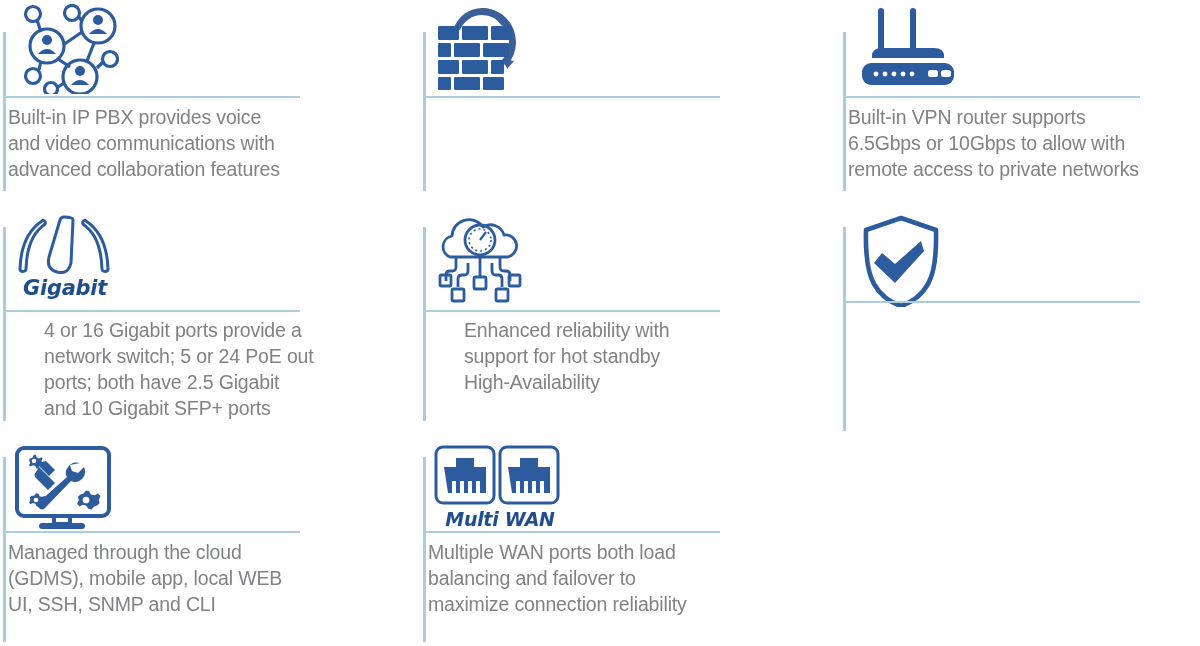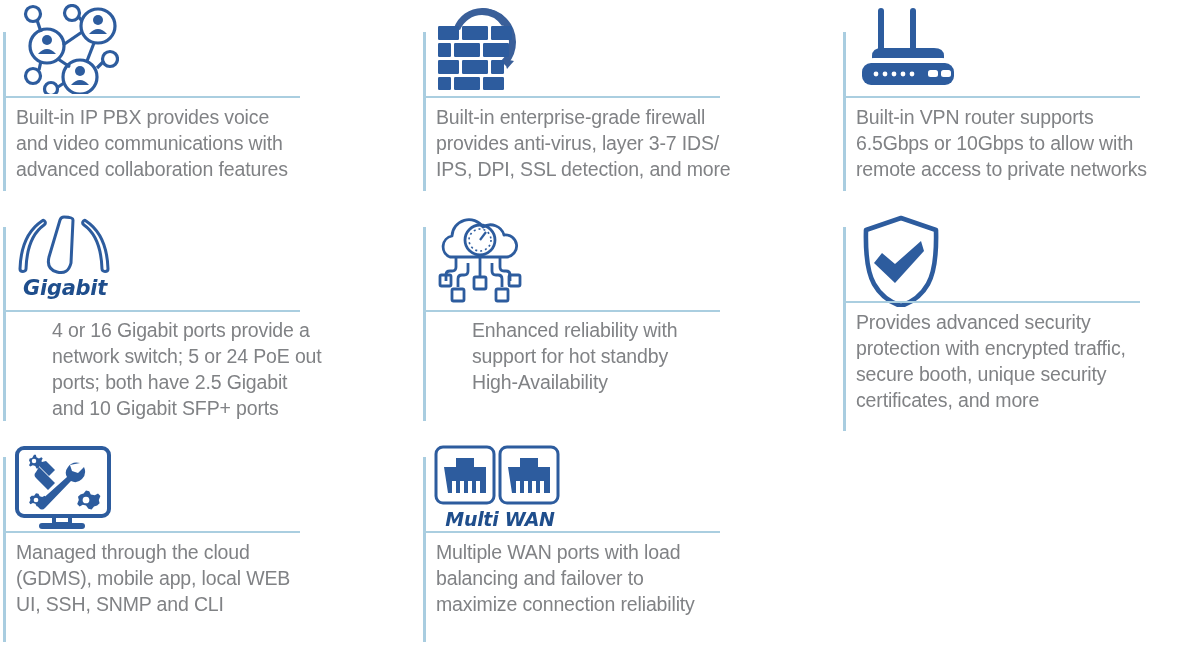--- a/index.html
+++ b/index.html
@@ -55,21 +55,21 @@
   
   .hrule {
     position: absolute;
     height: 2px;
     background: #aacee0;
     left: 3px;
     width: 297px;
   }
   .desc {
     position: absolute;
-    left: 16px;
+    left: 8px;
     color: #808285;
     font-size: 19.5px;
     line-height: 26px;
     letter-spacing: -0.15px;
     white-space: pre-line;
   }
 
   
   .r1 .icon-wrap { top: 4px; }
   .r1 .hrule     { top: 96px; }
@@ -149,23 +149,20 @@
           <rect x="4" y="56" width="21" height="14" rx="1.2"></rect>
           <rect x="28" y="56" width="26" height="14" rx="1.2"></rect>
           <rect x="57" y="56" width="13" height="14" rx="1.2"></rect>
           <rect x="4" y="73" width="13" height="13" rx="1.2"></rect>
           <rect x="20" y="73" width="26" height="13" rx="1.2"></rect>
           <rect x="49" y="73" width="21" height="13" rx="1.2"></rect>
         </g>
       </svg>
     </div>
     <div class="hrule"></div>
-    <div class="desc">Built-in enterprise-grade firewall
-provides anti-virus, layer 3-7 IDS/
-IPS, DPI, SSL detection, and more</div>
   </div>
 
   <div class="cell r1">
     <div class="vrule"></div>
     <div class="icon-wrap">
       <svg width="110" height="90" viewBox="0 0 110 90">
         <g fill="#2d5c9e">
           <rect x="24" y="4" width="6" height="46" rx="3"></rect>
           <rect x="56" y="4" width="6" height="46" rx="3"></rect>
           <path d="M18 52 q0 -8 10 -8 h52 q10 0 10 8 v4 h-72 z"></path>
@@ -240,24 +237,20 @@
 
   <div class="cell r3">
     <div class="vrule"></div>
     <div class="icon-wrap">
       <svg width="95" height="92" viewBox="0 0 95 92">
         <path d="M47 3 L12 15 q-1 38 8 54 q9 16 27 22 q18 -6 27 -22 q9 -16 8 -54 z" fill="none" stroke="#2d5c9e" stroke-width="4.6" stroke-linejoin="round"></path>
         <path d="M20 48 l8 -10 l13 11 l26 -23 l3 10 l-29 32 z" fill="#2d5c9e"></path>
       </svg>
     </div>
     <div class="hrule"></div>
-    <div class="desc">Provides advanced security
-protection with encrypted traffic,
-secure booth, unique security
-certificates, and more</div>
   </div>
 
   <div class="cell r3">
     <div class="vrule"></div>
     <div class="icon-wrap">
       <svg width="100" height="86" viewBox="0 0 100 86">
         <rect x="3" y="3" width="92" height="68" rx="7" fill="none" stroke="#2d5c9e" stroke-width="4"></rect>
         <g fill="#2d5c9e">
           <path d="M25 22 l16 16 l-7 7 l-12 -12 q-3 -3 0 -6 z"></path>
           <path d="M24 18 l8 -2 l9 9 l-6 6 l-9 -9 z"></path>
@@ -292,18 +285,18 @@
         <g>
           <rect x="2" y="2" width="58" height="56" rx="7" fill="none" stroke="#2d5c9e" stroke-width="3"></rect>
           <path d="M10 22 h12 v-9 h18 v9 h12 v26 h-6 v-12 h-4 v12 h-4 v-12 h-4 v12 h-4 v-12 h-4 v12 h-4 v-12 h-4 v12 h-4 z" fill="#2d5c9e"></path>
           <rect x="66" y="2" width="58" height="56" rx="7" fill="none" stroke="#2d5c9e" stroke-width="3"></rect>
           <path d="M74 22 h12 v-9 h18 v9 h12 v26 h-6 v-12 h-4 v12 h-4 v-12 h-4 v12 h-4 v-12 h-4 v12 h-4 v-12 h-4 v12 h-4 z" fill="#2d5c9e"></path>
         </g>
       </svg>
       <div class="wordmark wan">Multi WAN</div>
     </div>
     <div class="hrule"></div>
-    <div class="desc">Multiple WAN ports with load
+    <div class="desc">Multiple WAN ports both load
 balancing and failover to
 maximize connection reliability</div>
   </div>
 
 </div>
 
 </body></html>

